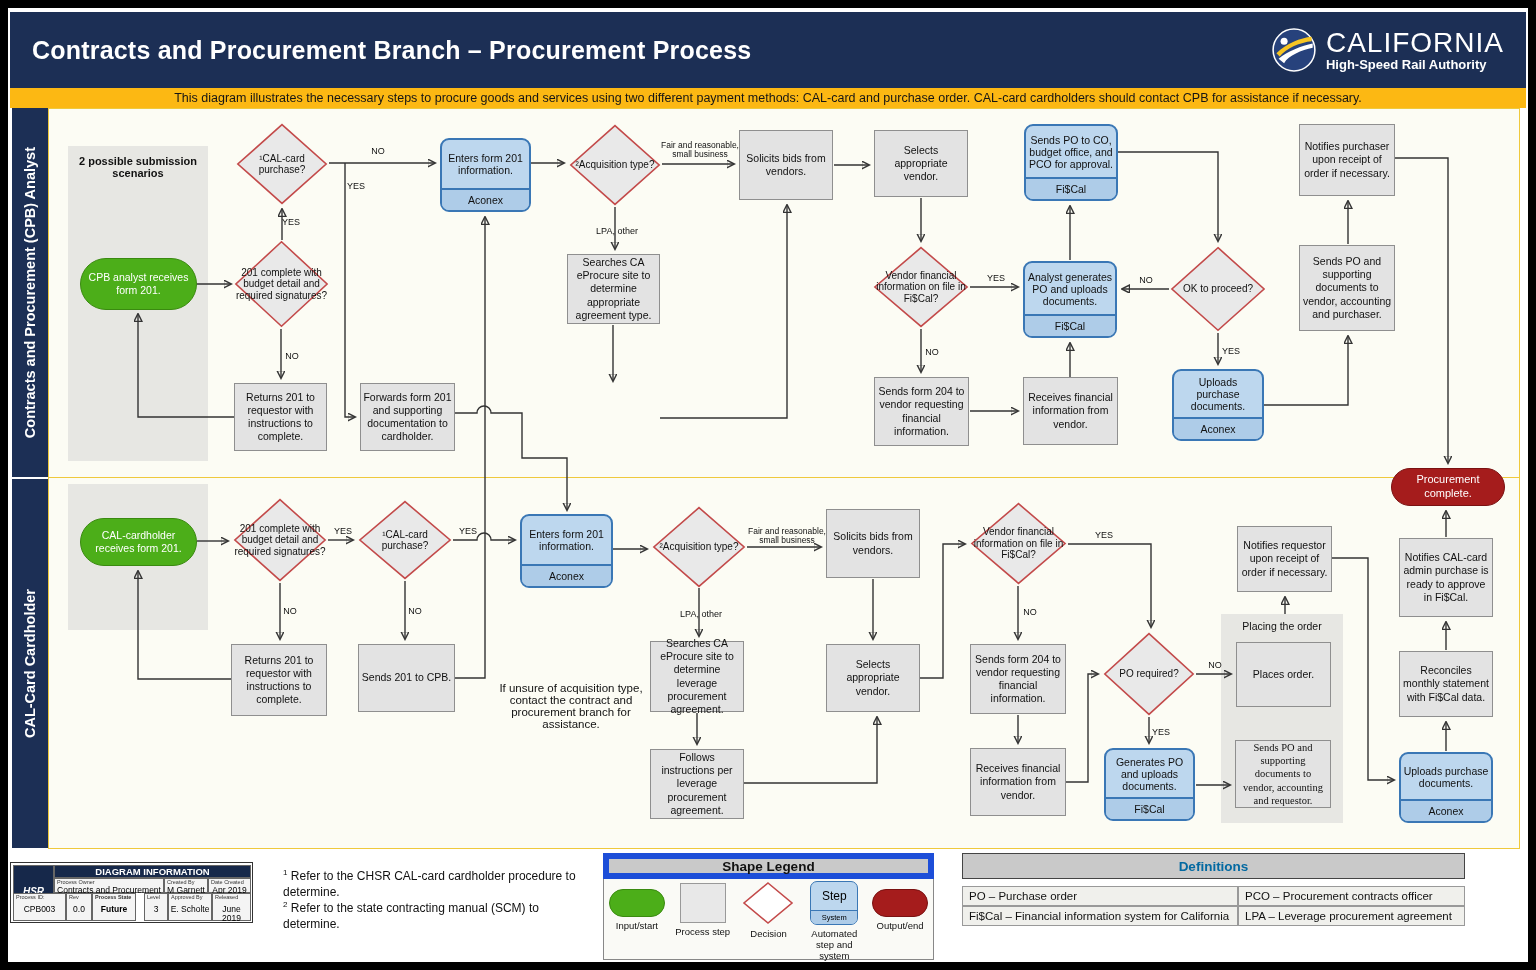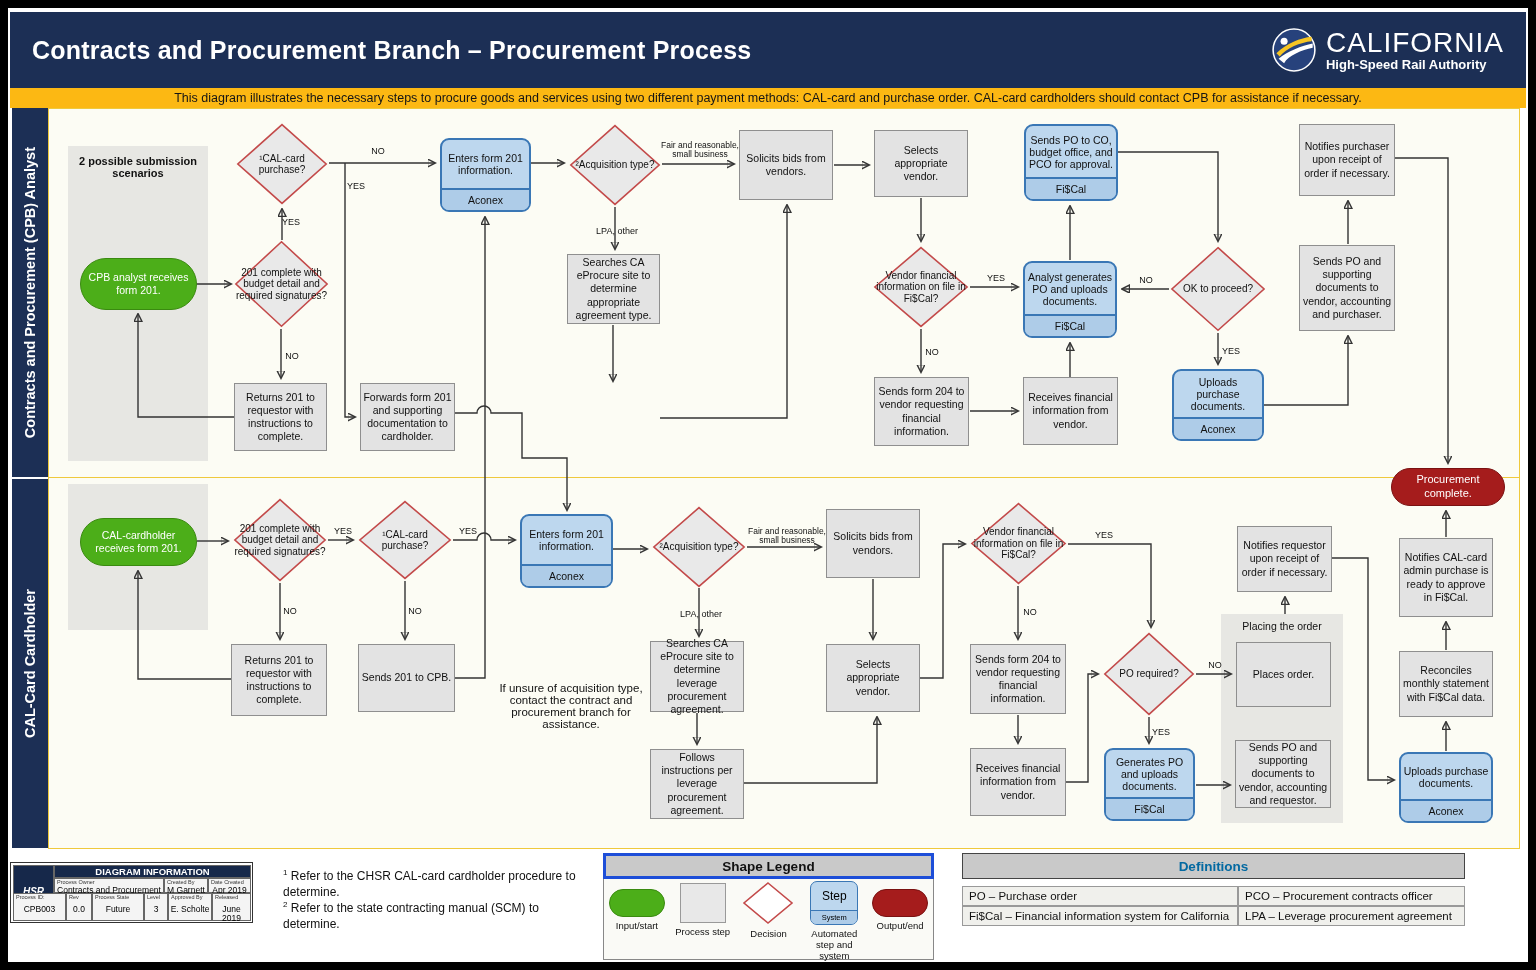--- a/index.html
+++ b/index.html
@@ -39,21 +39,21 @@
   .elabel.wrap{white-space:normal;width:88px;font-size:8.5px;text-align:center;line-height:1.1;}
   .freetext{font-size:11.5px;text-align:center;color:#111;z-index:2;}
   
   .di{left:10px;top:862px;width:243px;height:61px;border:1px solid #333;background:#fff;font-family:"Liberation Sans",sans-serif;}
   .di .cell{position:absolute;border:1px solid #666;box-sizing:border-box;background:#F4F4F4;}
   .di .lbl{font-size:5.5px;color:#333;padding:1px 0 0 2px;line-height:1;}
   .di .val{font-size:8.5px;color:#000;text-align:center;line-height:1.1;}
   .di .navy{background:#16284A;color:#fff;}
   .fnotes{left:283px;top:868px;width:300px;font-size:12px;color:#111;line-height:1.3;}
   .legend{left:603px;top:853px;width:331px;height:109px;}
-  .legend .ttl{height:26px;background:#C9C9C9;border:3px solid #1d4ed8;display:flex;align-items:center;justify-content:center;font-weight:bold;font-size:13.5px;color:#111;box-sizing:border-box;}
+  .legend .ttl{height:26px;background:#C9C9C9;border:6px solid #1d4ed8;display:flex;align-items:center;justify-content:center;font-weight:bold;font-size:13.5px;color:#111;box-sizing:border-box;}
   .legend .body{height:81px;border:1px solid #888;border-top:none;background:#FAFAF6;display:flex;align-items:flex-start;justify-content:space-around;padding-top:10px;box-sizing:border-box;}
   .litem{display:flex;flex-direction:column;align-items:center;gap:4px;width:62px;}
   .licap{font-size:9.5px;text-align:center;line-height:1.15;color:#111;}
   .defs{left:962px;top:853px;width:503px;height:80px;}
   .defs .ttl{height:26px;background:#C9C9C9;border:1px solid #444;display:flex;align-items:center;justify-content:center;font-weight:bold;font-size:13.5px;color:#0369a1;box-sizing:border-box;}
   .defs .grid{margin-top:7px;display:grid;grid-template-columns:276px 227px;}
   .defs .dcell{border:1px solid #999;background:#F0F0EC;font-size:11.5px;color:#111;padding:3px 6px;box-sizing:border-box;}
   sup{font-size:8px;}
 </style>
 </head>
@@ -318,21 +318,21 @@
       </svg>
       <div class="dlabel">PO required?</div>
     </div>
   <div class="abs auto" style="left:1104px;top:748px;width:91px;height:73px;">
       <div class="main">Generates PO and uploads documents.</div>
       <div class="sub">Fi$Cal</div>
     </div>
   <div class="abs node proc" style="left:1236px;top:642px;width:95px;height:65px;">
       <span>Places order.</span>
     </div>
-  <div class="abs node proc" style="left:1235px;top:740px;width:96px;height:68px;">
+  <div class="abs node proc" style="left:1235px;top:740px;width:96px;height:68px;font-family:Liberation Serif, serif;">
       <span>Sends PO and supporting documents to vendor, accounting and requestor.</span>
     </div>
   <div class="abs node proc" style="left:1237px;top:526px;width:95px;height:66px;">
       <span>Notifies requestor upon receipt of order if necessary.</span>
     </div>
   <div class="abs auto" style="left:1399px;top:752px;width:94px;height:71px;">
       <div class="main">Uploads purchase documents.</div>
       <div class="sub">Aconex</div>
     </div>
   <div class="abs node proc" style="left:1399px;top:651px;width:94px;height:66px;">
@@ -365,21 +365,21 @@
         <div class="val">Apr 2019</div>
       </div>
     <div class="cell" style="left:2px;top:30px;width:53px;height:28px;">
         <div class="lbl">Process ID:</div>
         <div class="val" style="margin-top:4px;">CPB003</div>
       </div>
     <div class="cell" style="left:55px;top:30px;width:26px;height:28px;">
         <div class="lbl">Rev</div>
         <div class="val" style="margin-top:4px;">0.0</div>
       </div>
-    <div class="cell" style="left:81px;top:30px;width:52px;height:28px;">
+    <div class="cell" style="left:81px;top:30px;width:44px;height:28px;font-weight:bold;">
         <div class="lbl">Process State</div>
         <div class="val" style="margin-top:4px;">Future</div>
       </div>
     <div class="cell" style="left:133px;top:30px;width:24px;height:28px;">
         <div class="lbl">Level</div>
         <div class="val" style="margin-top:4px;">3</div>
       </div>
     <div class="cell" style="left:157px;top:30px;width:44px;height:28px;">
         <div class="lbl">Approved By</div>
         <div class="val" style="margin-top:4px;">E. Scholte</div>

